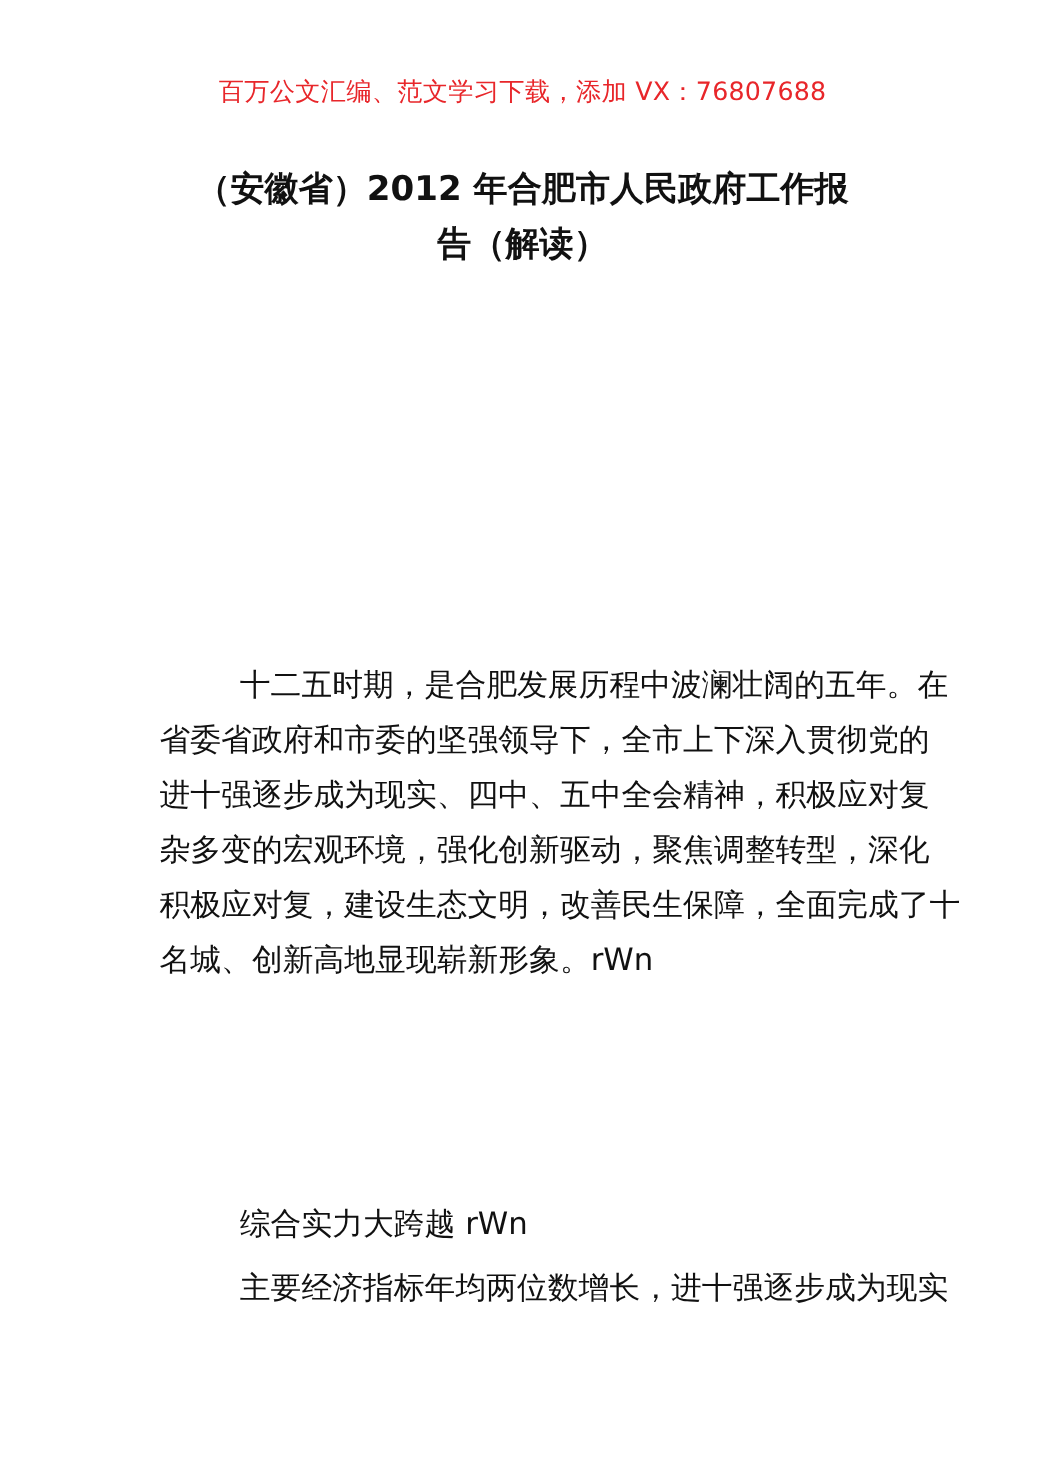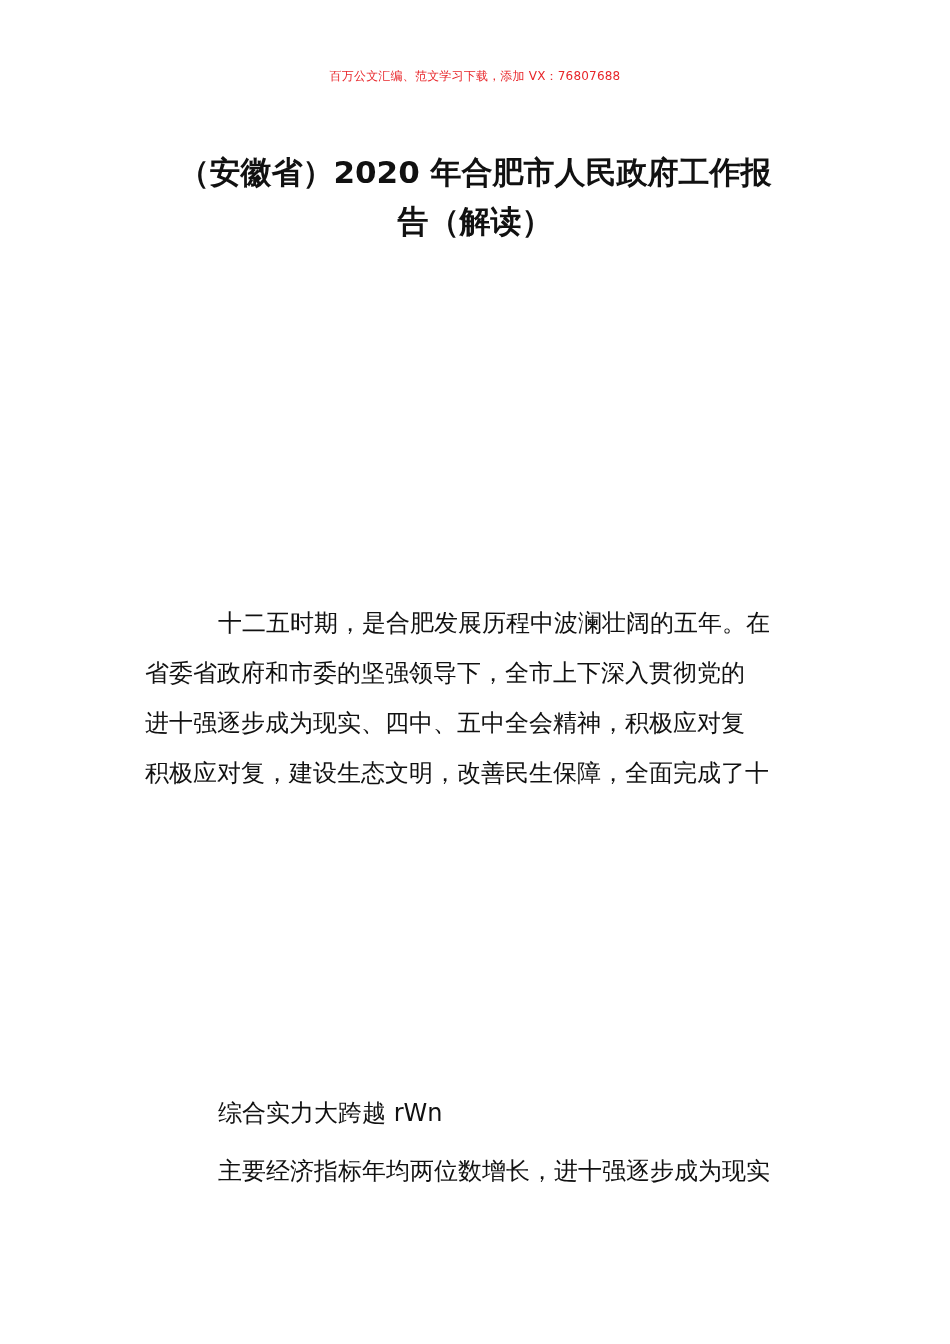--- a/index.html
+++ b/index.html
@@ -1,37 +1,39 @@
 <!DOCTYPE html>
 <html><head>
   <meta charset="utf-8">
   <style>
     html, body { margin: 0; padding: 0; background: #ffffff; }
     body { width: 950px; height: 1344px; position: relative; overflow: hidden; font-family: "DejaVu Sans", "Liberation Sans", sans-serif; color: #111111; }
-    .watermark { position: absolute; left: 0; top: 68px; width: 950px; text-align: center; font-size: 12px; color: #e8262a; letter-spacing: 0.2px; }
+    .watermark { position: absolute; left: 0; top: 68px; width: 950px; text-align: center; font-size: 23px; color: #e8262a; letter-spacing: 0.2px; }
     .title { position: absolute; left: 130px; width: 690px; text-align: center; font-size: 31px; font-weight: bold; color: #111; line-height: 52px; }
     .title.l1 { top: 146px; }
     .title.l2 { top: 196px; font-family: Liberation Serif, serif; }
-    .para { position: absolute; left: 145px; width: 670px; font-size: 24px; line-height: 50px; color: #111; }
+    .para { position: absolute; left: 145px; width: 670px; font-size: 28px; line-height: 50px; color: #111; }
     .line { display: block; white-space: nowrap; height: 50px; }
     .indent { padding-left: 73px; }
   </style>
 </head>
 <body>
 
 <div class="watermark">百万公文汇编、范文学习下载，添加 VX：76807688</div>
 
-<div class="title l1">（安徽省）2020 年合肥市人民政府工作报</div>
+<div class="title l1">（安徽省）2012 年合肥市人民政府工作报</div>
 <div class="title l2">告（解读）</div>
 
 <div class="para" style="top:598px;">
   <span class="line indent">十二五时期，是合肥发展历程中波澜壮阔的五年。在</span>
   <span class="line">省委省政府和市委的坚强领导下，全市上下深入贯彻党的</span>
   <span class="line">进十强逐步成为现实、四中、五中全会精神，积极应对复</span>
+  <span class="line">杂多变的宏观环境，强化创新驱动，聚焦调整转型，深化</span>
   <span class="line">积极应对复，建设生态文明，改善民生保障，全面完成了十</span>
+  <span class="line">名城、创新高地显现崭新形象。rWn</span>
 </div>
 
 <div class="para" style="top:1088px;">
   <span class="line indent">综合实力大跨越 rWn</span>
 </div>
 
 <div class="para" style="top:1146px;">
   <span class="line indent">主要经济指标年均两位数增长，进十强逐步成为现实</span>
 </div>
 

